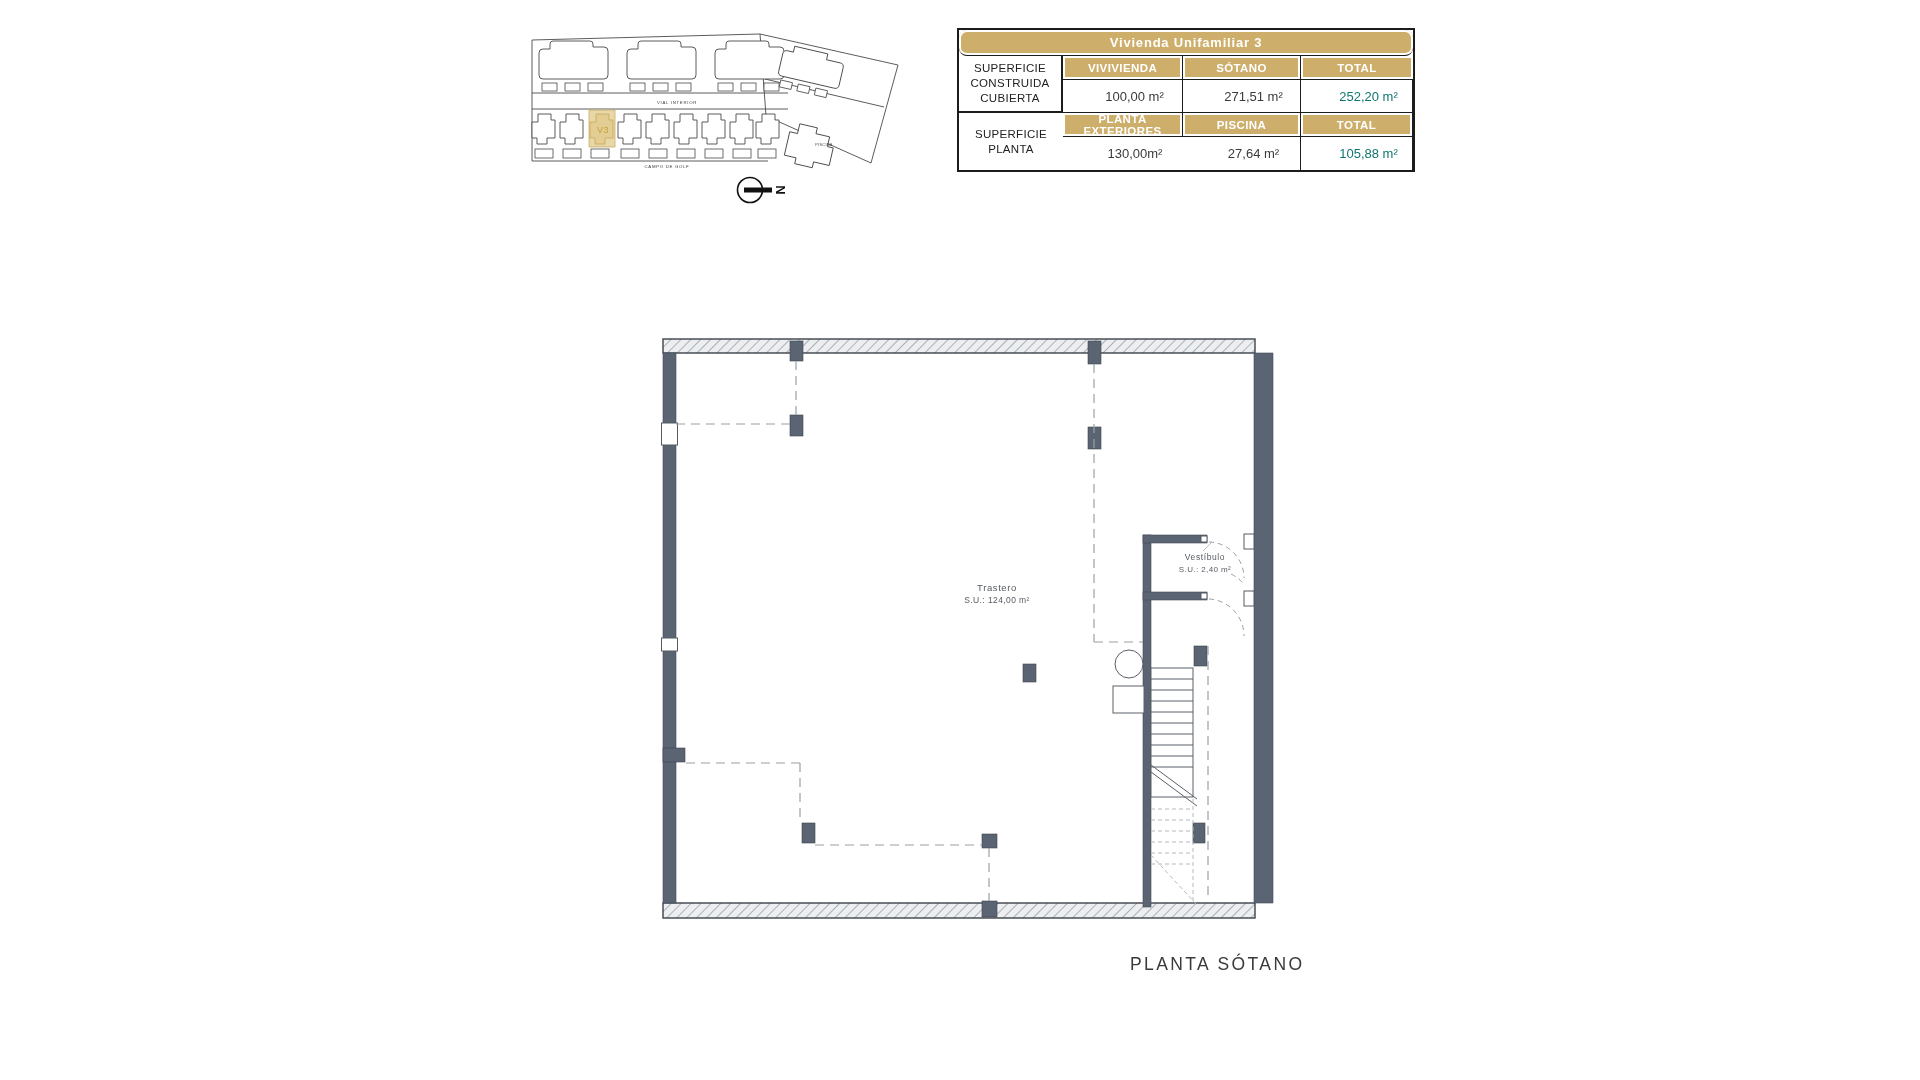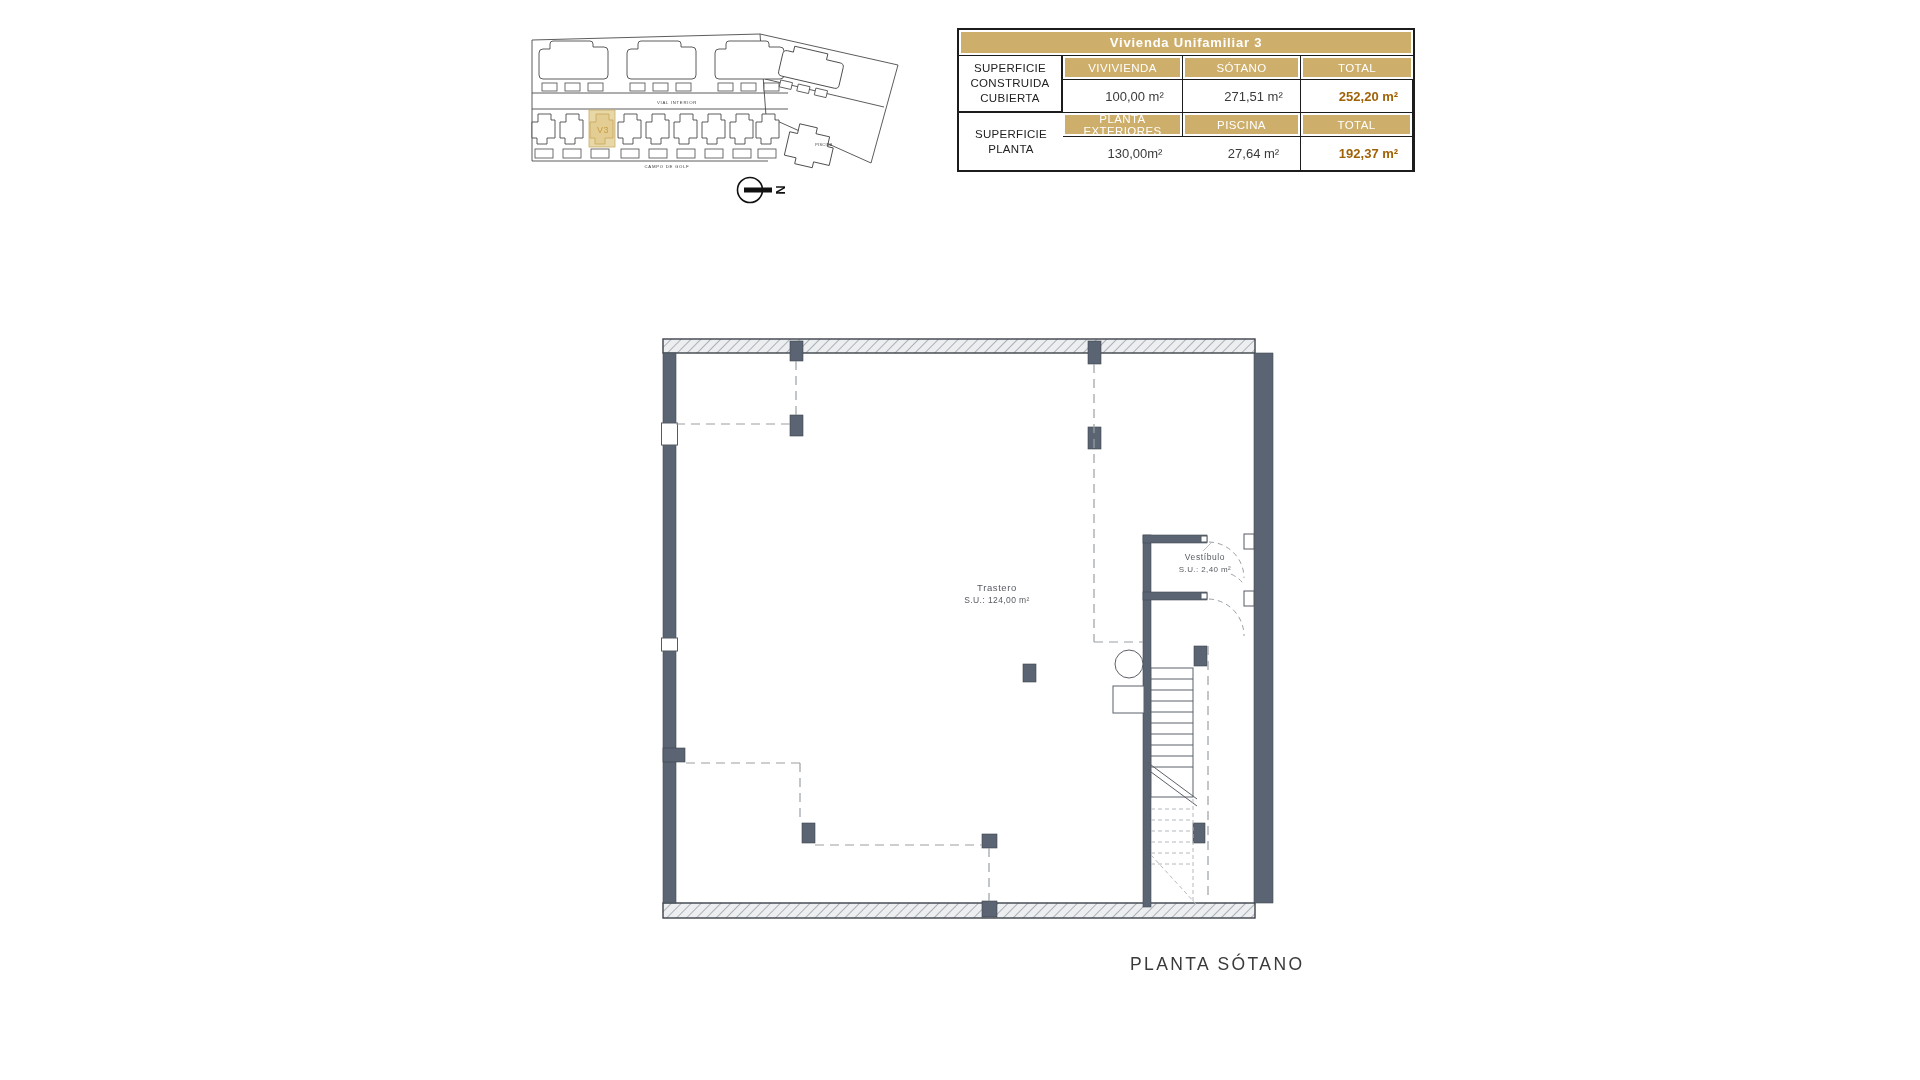--- a/index.html
+++ b/index.html
@@ -4,30 +4,30 @@
 <style>
   html,body{margin:0;padding:0;background:#fff;}
   .canvas{position:relative;width:1920px;height:1080px;background:#ffffff;overflow:hidden;
           font-family:"Liberation Sans","DejaVu Sans",sans-serif;}
 
   
   .summary-table{position:absolute;left:957px;top:28px;width:458px;border:2px solid #1c1c1c;
                  box-sizing:border-box;background:#fff;}
   .t-title{height:25px;background:#cdae6b;color:#fff;font-weight:bold;font-size:13px;
            letter-spacing:.8px;display:flex;align-items:center;justify-content:center;
-           border-bottom:1px solid #1c1c1c;box-shadow:inset 0 0 0 2px #fff;}
+           border-bottom:1px solid #1c1c1c;box-shadow:inset 0 0 0 2px #fff;border-radius:8px;}
   .t-grid{display:grid;grid-template-columns:104px 120px 118px 112px;
           grid-template-rows:24px 33px 24px 33px;}
   .cell{border-right:1px solid #1c1c1c;border-bottom:1px solid #1c1c1c;display:flex;
         align-items:center;justify-content:center;text-align:center;box-sizing:border-box;}
   .cell:nth-child(4n){border-right:none;}
-  .gold{background:#cdae6b;color:#fff;font-weight:normal;font-size:11.5px;letter-spacing:.4px;
+  .gold{background:#cdae6b;color:#fff;font-weight:bold;font-size:11.5px;letter-spacing:.4px;
         box-shadow:inset 0 0 0 2px #fff;}
   .val{font-size:13px;color:#3a3a3a;padding-left:24px;}
-  .val.total{font-weight:bold;color:#a16207;}
+  .val.total{font-weight:normal;color:#0f766e;}
   .rowlabel{grid-column:1;border-right:2px solid #1c1c1c;font-size:11.5px;color:#222;
             line-height:1.3;letter-spacing:.3px;padding:2px;}
   .rowlabel.r1{grid-row:1/3;border-bottom:2px solid #1c1c1c;}
   .rowlabel.r2{grid-row:3/5;border-bottom:none;}
   .t-grid .cell:last-child,.t-grid .lastrow{border-bottom:none;}
 
   
   .plan-caption{position:absolute;left:1130px;top:933px;width:190px;font-size:17.5px;
                 letter-spacing:2.4px;color:#3a3a3a;margin-top:21px;}
 
@@ -147,21 +147,21 @@
       <div class="cell val">271,51 m²</div>
       <div class="cell val total">252,20 m²</div>
 
       <div class="cell rowlabel r2">SUPERFICIE PLANTA</div>
       <div class="cell gold">PLANTA EXTERIORES</div>
       <div class="cell gold">PISCINA</div>
       <div class="cell gold">TOTAL</div>
 
       <div class="cell val lastrow">130,00m²</div>
       <div class="cell val lastrow">27,64 m²</div>
-      <div class="cell val total lastrow">192,37 m²</div>
+      <div class="cell val total lastrow">105,88 m²</div>
     </div>
   </div>
 
   <svg style="position:absolute;left:640px;top:320px;" width="680" height="660" viewBox="640 320 680 660">
     <defs>
       <pattern id="hatch" width="7" height="7" patternUnits="userSpaceOnUse" patternTransform="rotate(45)">
         <rect width="7" height="7" fill="#eceef0"></rect>
         <line x1="0" y1="0" x2="0" y2="7" stroke="#9aa2ab" stroke-width="1.6"></line>
       </pattern>
     </defs>

